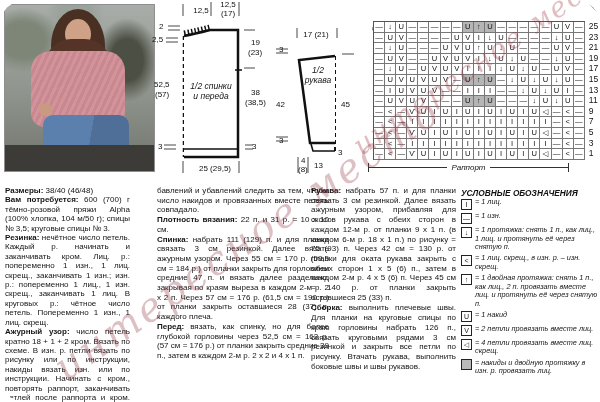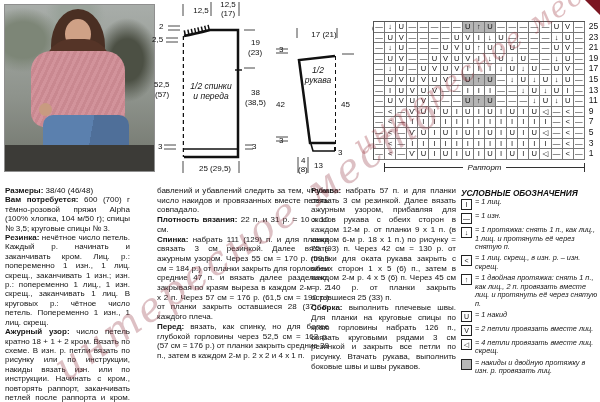--- a/index.html
+++ b/index.html
@@ -1,17 +1,17 @@
 <!DOCTYPE html>
 <html><head>
 <meta charset="utf-8">
 <style>
   html,body{margin:0;padding:0;}
   body{width:600px;height:402px;background:#fff;font-family:"Liberation Sans","DejaVu Sans",sans-serif;}
-  .page{position:relative;width:600px;height:402px;background:#fff;overflow:hidden;}
+  .page{position:relative;width:600px;height:402px;background:#fff;overflow:hidden;border-radius:25px;}
 
   
   .photo{position:absolute;left:4px;top:4px;width:149px;height:166px;border:1px solid #8f8f8f;overflow:hidden;
     background:
       radial-gradient(46px 60px at 122px 55px, #4c5044 0 35%, rgba(0,0,0,0) 70%),
       radial-gradient(55px 45px at 18px 35px, #7d8677 0 40%, rgba(0,0,0,0) 72%),
       radial-gradient(40px 40px at 70px 10px, #9aa39b 0 40%, rgba(0,0,0,0) 75%),
       linear-gradient(#a8ada9, #8e938c 55%, #70746b);}
   .ph{position:absolute;}
   .hair1{left:46px;top:4px;width:54px;height:74px;border-radius:50%;background:#4a2f23;}
@@ -31,21 +31,21 @@
   svg{position:absolute;overflow:visible;}
 
   
   .chart-title{position:absolute;left:372px;top:23px;font-size:10px;font-weight:bold;font-style:italic;color:#111;}
   .chart-wrap{position:absolute;left:373px;top:21px;display:flex;}
   .cgrid{display:grid;grid-template-columns:repeat(19,11.1px);grid-auto-rows:10.6px;border-top:1px solid #555;border-left:1px solid #555;background:#fff;}
   .ccell{border-right:1px solid #777;border-bottom:1px solid #777;font-size:7.6px;line-height:10px;text-align:center;color:#111;}
   .ccell.shade{background:#b5b5b5;}
   .cnums{display:flex;flex-direction:column;}
   .cnum{height:10.6px;font-size:8.5px;line-height:10.6px;padding-left:4px;color:#111;}
-  .rap{position:absolute;left:384px;top:163px;width:201px;display:flex;align-items:center;}
+  .rap{position:absolute;left:368px;top:163px;width:201px;display:flex;align-items:center;}
   .rtick{width:1px;height:9px;background:#333;}
   .rline{flex:1;border-top:1px solid #333;}
   .rap span{font-size:8px;font-style:italic;padding:0 4px;color:#111;}
 
   
   .tcol{position:absolute;top:186px;font-size:8px;line-height:9.4px;text-align:justify;color:#141414;}
   .tcol p{margin:0;}
   #col1{left:5px;width:125px;}
   #col2{left:134px;width:172px;line-height:9.7px;margin-left:23px;}
   #col3{left:311px;width:145px;line-height:9.7px;}
@@ -131,21 +131,21 @@
         <line x1="67" y1="3" x2="67" y2="13"></line>
       <line x1="6" y1="24" x2="18" y2="24"></line>
         <line x1="6" y1="28" x2="18" y2="28"></line>
       <line x1="6" y1="112" x2="18" y2="112"></line>
         <line x1="6" y1="116" x2="18" y2="116"></line>
       <line x1="72" y1="29" x2="84" y2="29"></line>
       <line x1="28" y1="132" x2="28" y2="148"></line>
         <line x1="38" y1="132" x2="38" y2="148"></line>
     </g>
   </svg>
-  <div class="m mc" style="left:304px;top:30px;width:40px;">17 (21)</div>
+  <div class="m mc" style="left:296px;top:30px;width:40px;">17 (21)</div>
   <div class="m" style="left:279px;top:45px;">3</div>
   <div class="m" style="left:276px;top:100px;">42</div>
   <div class="m" style="left:341px;top:100px;">45</div>
   <div class="m" style="left:279px;top:136px;">3</div>
   <div class="m" style="left:301px;top:156px;">4</div>
   <div class="m" style="left:298px;top:165px;">(8)</div>
   <div class="m" style="left:314px;top:161px;">13</div>
   <div class="m" style="left:338px;top:148px;">3</div>
   <div class="piece-name" style="left:300px;top:66px;width:36px;">
     <div>1/2</div>

